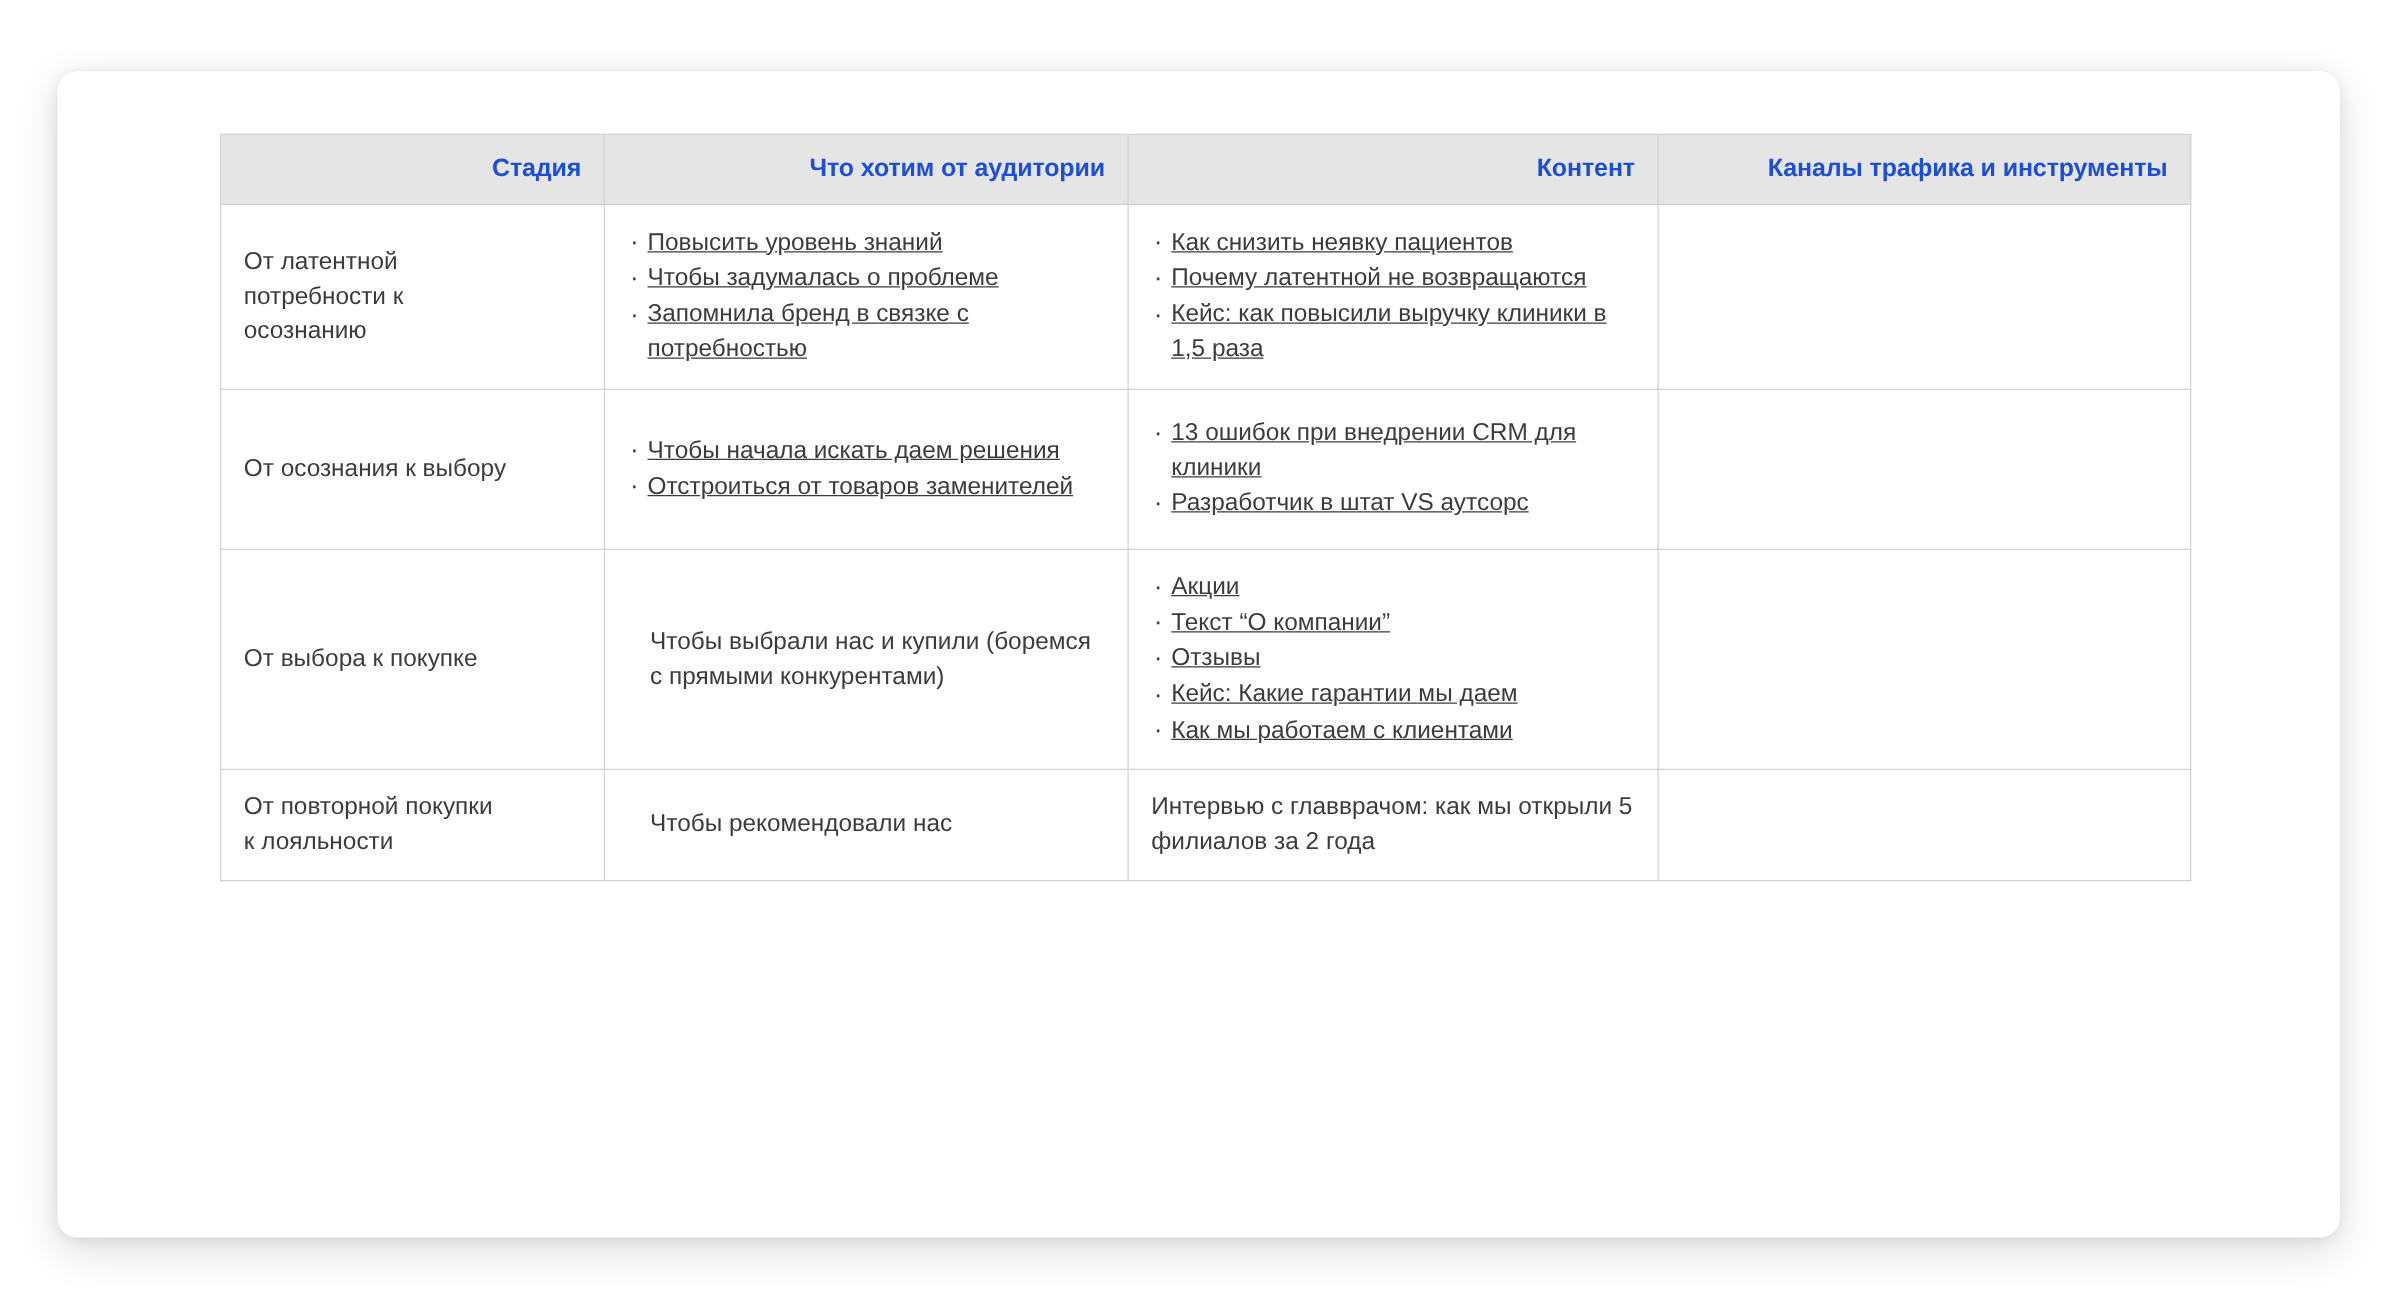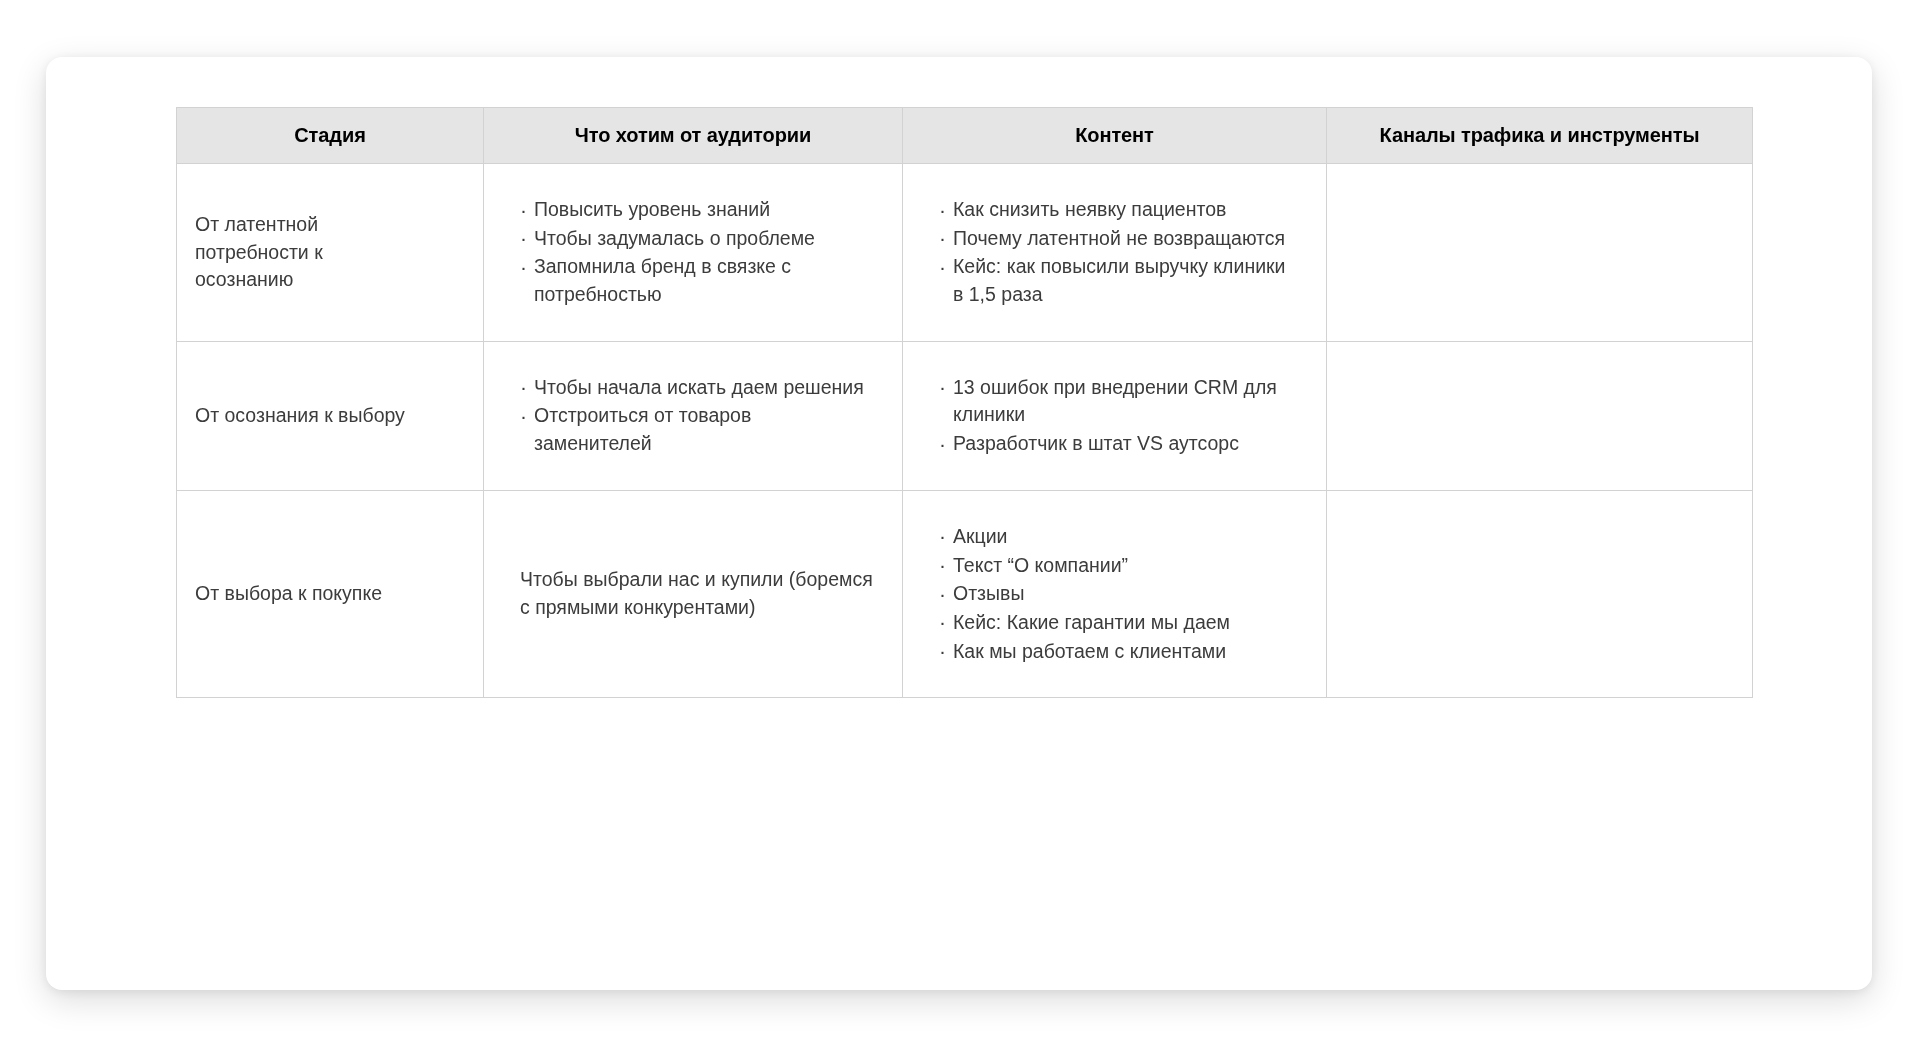--- a/index.html
+++ b/index.html
@@ -63,24 +63,24 @@
     border: 1px solid #d2d2d2;
     vertical-align: middle;
     box-sizing: border-box;
   }
 
   
   table.matrix thead th {
     background: #e5e5e5;
     height: 56px;
     padding: 14px 18px;
-    text-align: center;
+    text-align: right;
     font-size: 20px;
     font-weight: bold;
-    color: #000000;
+    color: #1d4ed8;
     letter-spacing: -0.1px;
     white-space: nowrap;
   }
 
   
   table.matrix tbody td {
     padding: 16px 18px;
     font-size: 19.5px;
     line-height: 1.42;
     color: #3c3c3c;
@@ -92,22 +92,23 @@
     padding-right: 14px;
   }
   td.stage-cell .stage-text {
     display: block;
     white-space: pre-wrap;
   }
 
   
   ul.bullets {
     list-style: none;
-    margin: 16px;
+    margin: 0;
     padding: 0;
+    text-decoration: underline;
   }
   ul.bullets li {
     position: relative;
     padding-left: 16px;
     margin: 0 0 1px 0;
   }
   ul.bullets li::before {
     content: "\00B7";
     position: absolute;
     left: 2px;
@@ -213,19 +214,32 @@
                 <li>Отзывы</li>
                 <li>Кейс: Какие гарантии мы даем</li>
                 <li>Как мы работаем с клиентами</li>
               </ul>
             </td>
             <td class="col-channels"></td>
           </tr>
 
 
 
+          <tr class="r6">
+            <td class="stage-cell">
+              <span class="stage-text">От повторной покупки
+к лояльности</span>
+            </td>
+            <td class="col-goal indented">
+              <span class="plain-text">Чтобы рекомендовали нас</span>
+            </td>
+            <td class="col-content indented">
+              <span class="plain-text">Интервью с главврачом: как мы открыли 5 филиалов за 2 года</span>
+            </td>
+            <td class="col-channels"></td>
+          </tr>
 
         </tbody>
       </table>
 
     </div>
   </div>
 </div>
 
 </body></html>

